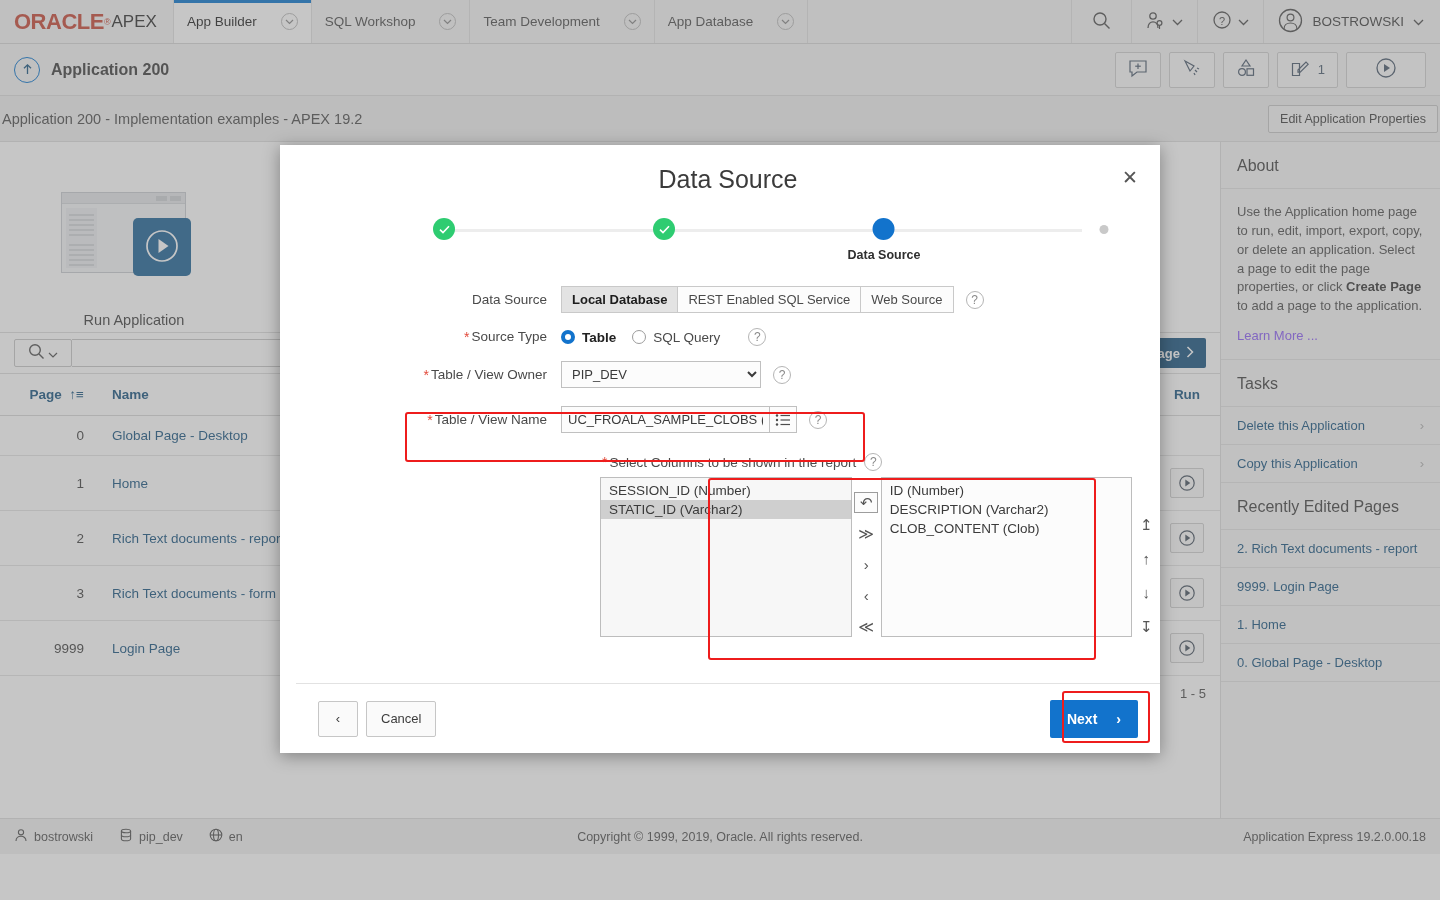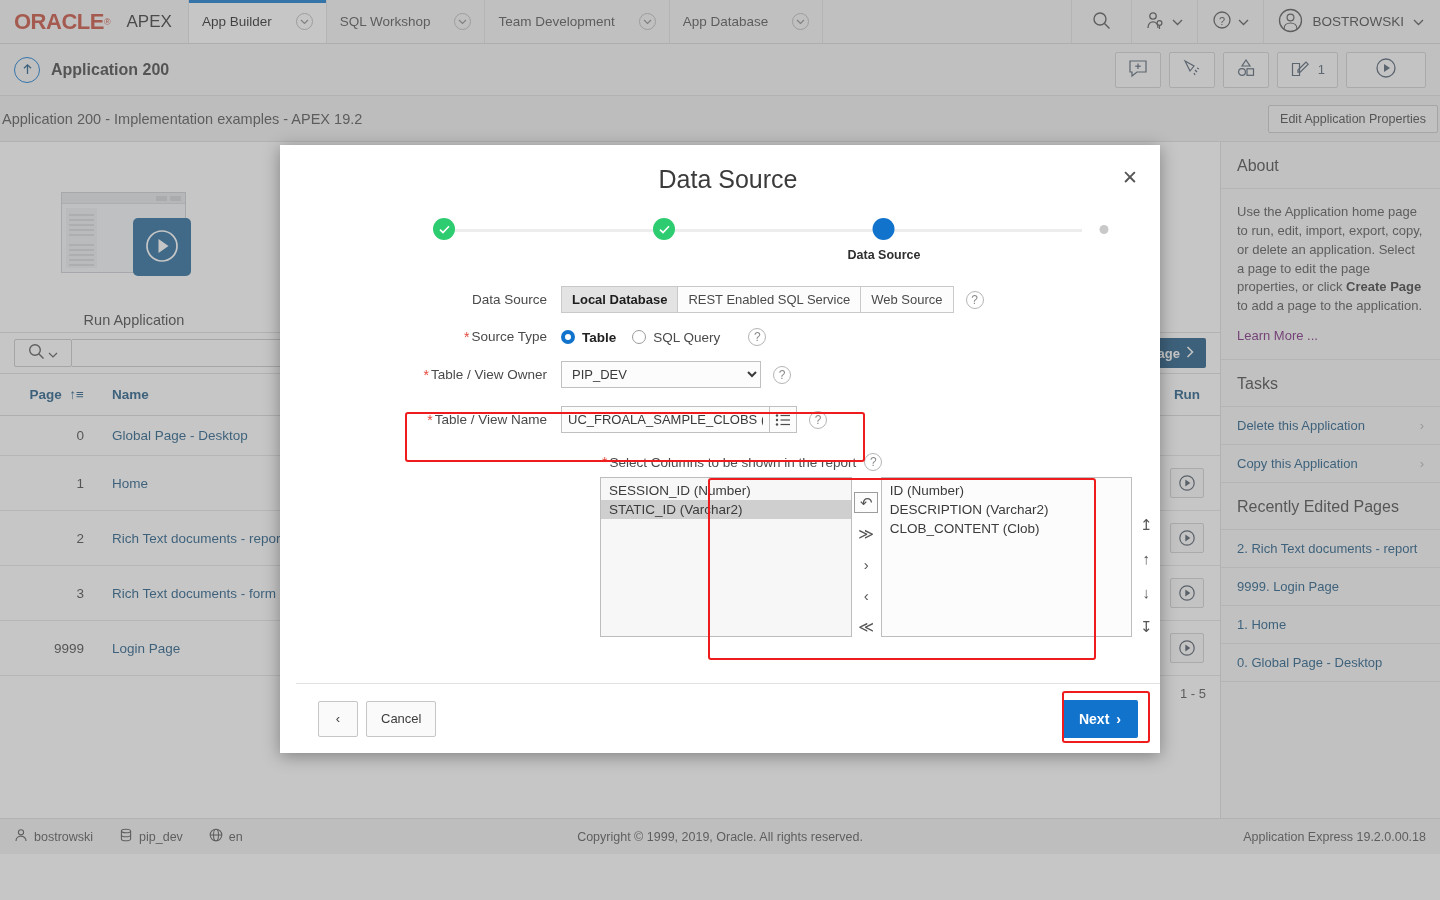--- a/index.html
+++ b/index.html
@@ -14,21 +14,21 @@
   
   #page-root { position:absolute; inset:0; }
   #dimmer { position:absolute; inset:0; background:rgba(120,120,120,0.42); z-index:50; pointer-events:none; }
 
   
   .topnav { height:44px; background:#f5f5f5; border-bottom:1px solid #d6d6d6;
             display:flex; align-items:stretch; position:relative; }
   .logo { display:flex; align-items:center; padding:0 16px 0 14px; border-right:1px solid #e0e0e0; }
   .logo .ora { color:#c74634; font-size:22px; font-weight:bold; letter-spacing:-0.5px; font-family:"Liberation Sans", sans-serif; }
   .logo .reg { color:#c74634; font-size:9px; vertical-align:top; }
-  .logo .apex { color:#2b2b2b; font-size:17px; margin-left:16px; }
+  .logo .apex { color:#2b2b2b; font-size:17px; margin-left:1px; }
   .navtab { display:flex; align-items:center; gap:24px; padding:0 13px;
             border-right:1px solid #e0e0e0; color:#4a4a4a; font-size:13.5px; cursor:pointer; position:relative; }
   .navtab.active { background:#fff; color:#1a1a1a; }
   .navtab.active:before { content:""; position:absolute; left:0; right:0; top:0; height:3px; background:#0572ce; }
   .caret-circle { width:17px; height:17px; border:1px solid #b8b8b8; border-radius:50%;
                   display:inline-flex; align-items:center; justify-content:center; }
   .caret-circle svg { display:block; }
   .nav-spacer { flex:1; border-right:1px solid #e0e0e0; }
   .navicon { width:60px; display:flex; align-items:center; justify-content:center;
              border-right:1px solid #e0e0e0; cursor:pointer; color:#4d4d4d; }
@@ -56,21 +56,21 @@
 
   
   .bodywrap { display:flex; height:676px; }
   .content { flex:1; position:relative; background:#fff; }
   .sidebar { width:220px; background:#f6f6f6; border-left:1px solid #dcdcdc; }
 
   .sb-head { padding:15px 16px 13px; font-size:16px; color:#3f3f3f; border-bottom:1px solid #e2e2e2; }
   .sb-about { padding:14px 16px 16px; border-bottom:1px solid #e2e2e2; }
   .sb-about p { margin:0 0 12px; font-size:13px; line-height:1.45; color:#4a4a4a; }
   .sb-about b { font-weight:bold; color:#333; }
-  .sb-link { color:#701a75; font-size:13px; cursor:pointer; }
+  .sb-link { color:#8b5cf6; font-size:13px; cursor:pointer; }
   .sb-row { display:flex; align-items:center; padding:11px 16px; border-bottom:1px solid #e2e2e2;
             color:#15527f; font-size:13px; cursor:pointer; }
   .sb-row .chev { margin-left:auto; color:#b0b0b0; }
 
   
   .tile { position:absolute; left:14px; top:50px; width:240px; text-align:center; }
   .tile .thumb { position:relative; width:146px; height:104px; margin:0 auto; }
   .tile .win { position:absolute; left:0; top:0; width:125px; height:81px; border:1px solid #c8ccd0; background:#f3f4f6; }
   .tile .win .bar { height:11px; background:#e3e5e8; border-bottom:1px solid #d3d6d9; position:relative;}
   .tile .win .bar i { position:absolute; top:3px; width:11px; height:5px; background:#cdd1d5; display:block;}
@@ -160,21 +160,21 @@
   .sbtn { width:24px; height:21px; display:flex; align-items:center; justify-content:center;
           color:#555; font-size:15px; cursor:pointer; }
   .sbtn.boxed { border:1px solid #9d9d9d; background:#fcfcfc; }
   .sortbtns { width:40px; display:flex; flex-direction:column; align-items:center; gap:13px; padding-top:6px; }
 
   .m-foot { height:70px; border-top:1px solid #e2e2e2; display:flex; align-items:center; padding:0 22px; }
   .fbtn { height:36px; min-width:40px; padding:0 14px; border:1px solid #c6c6c6; background:#fafafa;
           border-radius:2px; font-size:13px; color:#3d3d3d; cursor:pointer; display:flex;
           align-items:center; justify-content:center; margin-right:8px; }
   .nextbtn { margin-left:auto; height:38px; padding:0 17px; background:#1273cc; color:#fff; border:none;
-             border-radius:2px; font-size:14px; font-weight:bold; display:flex; align-items:center; gap:7px; cursor:pointer; }
+             border-radius:2px; font-size:14px; font-weight:bold; display:flex; align-items:center; gap:19px; cursor:pointer; }
 </style>
 </head>
 <body>
 
 <div id="page-root">
 
   <div class="topnav">
     <div class="logo">
       <span class="ora">ORACLE</span>
         <span class="reg">®</span>

